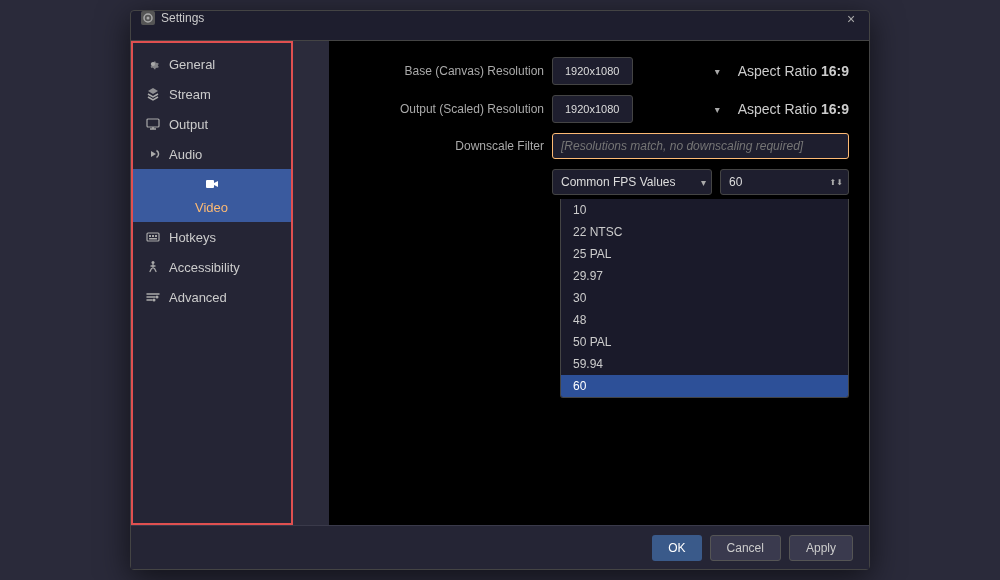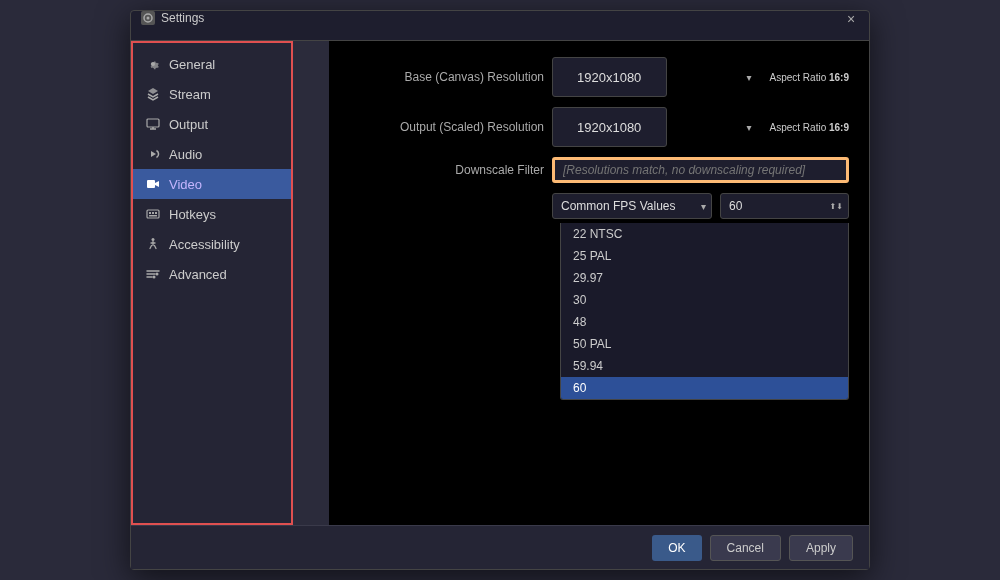--- a/index.html
+++ b/index.html
@@ -97,21 +97,22 @@
       align-items: center;
       padding: 7px 14px;
       color: #ccc;
       cursor: pointer;
       font-size: 13px;
       gap: 8px;
     }
 
     .nav-item.active {
       background: #3a5a9e;
-      color: #c4b5fd;
+      color: #fdba74;
+      flex-direction: column;
     }
 
     .nav-icon {
       width: 16px;
       height: 16px;
       display: flex;
       align-items: center;
       justify-content: center;
       font-size: 12px;
       flex-shrink: 0;
@@ -144,23 +145,23 @@
       width: 195px;
       text-align: right;
       flex-shrink: 0;
     }
 
     .form-select {
       flex: 1;
       background: #1e1e2e;
       border: 1px solid #444;
       color: #ddd;
-      padding: 4px 24px;
-      font-size: 13px;
-      height: 40px;
+      padding: 4px 12px;
+      font-size: 11px;
+      height: 28px;
       border-radius: 3px;
       appearance: none;
       cursor: pointer;
     }
 
     .select-wrapper {
       position: relative;
       flex: 1;
     }
 
@@ -170,29 +171,29 @@
       right: 6px;
       top: 50%;
       transform: translateY(-50%);
       color: #aaa;
       font-size: 10px;
       pointer-events: none;
     }
 
     .aspect-ratio-label {
       color: #ccc;
-      font-size: 10px;
+      font-size: 14px;
       white-space: nowrap;
       margin-left: 4px;
     }
 
     .downscale-input {
       flex: 1;
       background: #1e1e2e;
-      border: 3px solid #fdba74;
+      border: 1px solid #fdba74;
       color: #666;
       padding: 4px 8px;
       font-size: 12px;
       height: 26px;
       border-radius: 3px;
       font-style: italic;
     }
 
     .fps-row {
       display: flex;
@@ -467,20 +468,21 @@
             </select>
           </div>
           <div class="fps-value-wrapper">
             <input class="fps-value" type="text" value="60" style="">
           </div>
         </div>
 
         <div class="fps-row">
           <span style="width:203px;flex-shrink:0;"></span>
           <div class="fps-dropdown" style="flex:1;">
+            <div class="fps-dropdown-item">10</div>
             <div class="fps-dropdown-item">22 NTSC</div>
             <div class="fps-dropdown-item">25 PAL</div>
             <div class="fps-dropdown-item">29.97</div>
             <div class="fps-dropdown-item">30</div>
             <div class="fps-dropdown-item">48</div>
             <div class="fps-dropdown-item">50 PAL</div>
             <div class="fps-dropdown-item">59.94</div>
             <div class="fps-dropdown-item selected">60</div>
           </div>
         </div>

